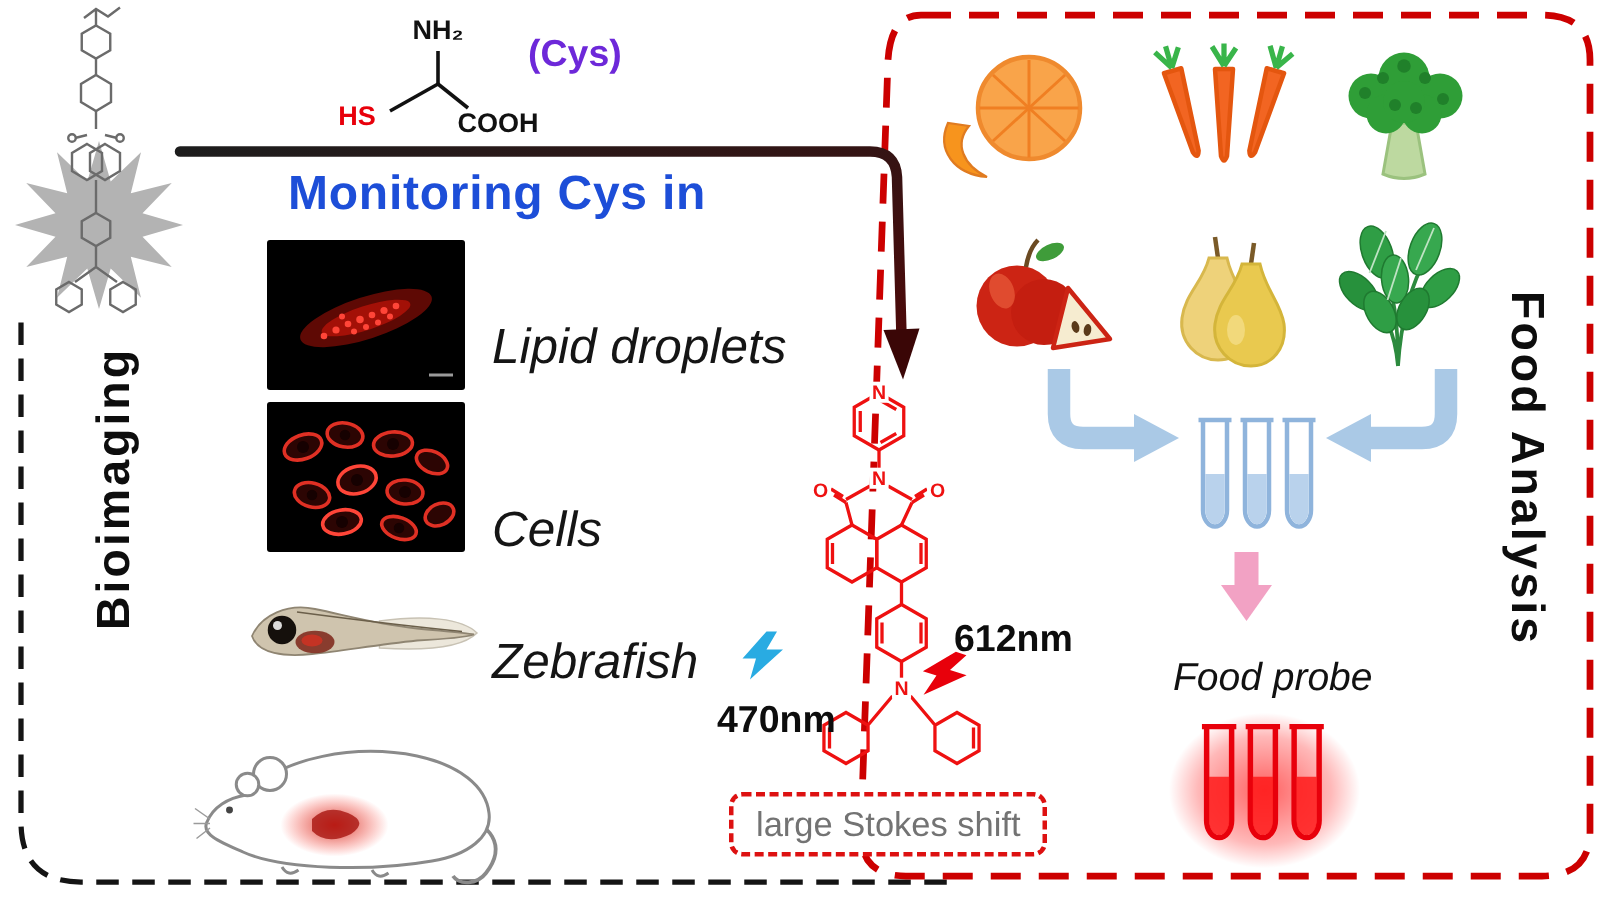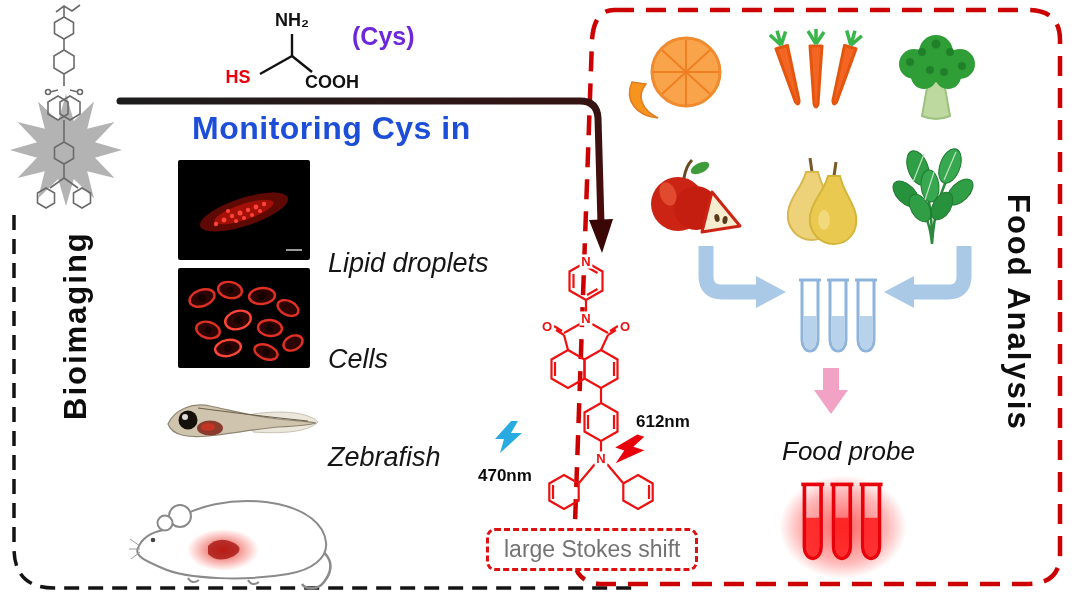--- a/index.html
+++ b/index.html
@@ -1,25 +1,25 @@
 <!DOCTYPE html>
 <html><head>
 <meta charset="utf-8">
 <style>
   html,body{margin:0;padding:0;background:#fff;}
   .canvas{position:relative;width:1077px;height:603px;background:#ffffff;overflow:hidden;
           font-family:"Liberation Sans",sans-serif;color:#111;}
   .abs{position:absolute;}
   .title{font-weight:bold;font-size:32px;letter-spacing:.5px;color:#1d4ed8;}
   .cys-tag{font-weight:bold;font-size:25px;color:#6d28d9;}
-  .item-label{font-style:italic;font-size:27px;font-weight:500;color:#151515;margin-top:36px;}
+  .item-label{font-style:italic;font-size:33px;font-weight:500;color:#151515;}
   .vlabel{font-weight:bold;font-size:31px;letter-spacing:2px;color:#0d0d0d;
           writing-mode:vertical-rl;display:flex;align-items:center;justify-content:center;}
   .vlabel.flip{transform:rotate(180deg);}
-  .nm-label{font-weight:bold;font-size:17px;color:#0d0d0d;}
+  .nm-label{font-weight:bold;font-size:25px;color:#0d0d0d;}
   .stokes-box{border:3px dashed #dd1111;border-radius:9px;background:#fff;
               padding:5px 15px;font-size:23px;font-weight:500;color:#737373;white-space:nowrap;z-index:6;}
   .added-probe{font-style:italic;font-size:26px;font-weight:500;color:#111;}
   .micro-img{background:#000;border-radius:2px;overflow:hidden;}
   .glow{background:radial-gradient(closest-side,rgba(255,0,0,.62),rgba(255,0,0,.28) 52%,rgba(255,0,0,0) 75%);}
   svg{display:block;}
 </style>
 </head>
 <body>
 
@@ -122,32 +122,32 @@
           <circle cx="52" cy="22" r="3.5"></circle>
           <circle cx="84" cy="28" r="4"></circle>
         <circle cx="60" cy="52" r="4"></circle>
           <circle cx="30" cy="62" r="3.5"></circle>
           <circle cx="92" cy="60" r="4"></circle>
         <circle cx="50" cy="80" r="4"></circle>
           <circle cx="88" cy="84" r="3.5"></circle>
       </g>
     </svg>
   </div>
-  <div class="abs item-label" style="left:328px;top:308px;z-index:2;">Cells</div>
+  <div class="abs item-label" style="left:328px;top:334px;z-index:2;">Cells</div>
 
   <svg class="abs" style="left:158px;top:386px;z-index:2;" width="168" height="76" viewBox="0 0 168 76">
     <path d="M 95 28 C 125 24 150 26 160 36 C 150 46 125 48 95 46 Z" fill="#ece7db" stroke="#c8c2b4" stroke-width="1"></path>
     <path d="M 10 38 C 16 24 34 16 52 20 C 72 24 92 30 120 33 C 140 35 152 36 158 37 C 152 39 140 40 120 41 C 92 44 70 48 50 50 C 32 52 14 50 10 38 Z" fill="#cfc4ae" stroke="#8f8572" stroke-width="1.2"></path>
     <path d="M 40 22 C 70 26 110 31 150 35" fill="none" stroke="#6b5f4a" stroke-width="1"></path>
     <ellipse cx="52" cy="42" rx="13" ry="7.5" fill="#7d2418" opacity=".85"></ellipse>
     <ellipse cx="50" cy="41" rx="7" ry="4" fill="#c43324"></ellipse>
     <circle cx="30" cy="34" r="9.5" fill="#15100c"></circle>
     <circle cx="27" cy="31" r="3" fill="#fff" opacity=".85"></circle>
   </svg>
-  <div class="abs item-label" style="left:328px;top:406px;z-index:2;">Zebrafish</div>
+  <div class="abs item-label" style="left:328px;top:422px;z-index:2;">Zebrafish</div>
 
   <svg class="abs" style="left:128px;top:452px;z-index:2;" width="215" height="140" viewBox="0 0 215 140">
     <defs>
       <radialGradient id="mouseGlow">
         <stop offset="0" stop-color="#ff2a1e" stop-opacity=".95"></stop>
         <stop offset=".45" stop-color="#e03024" stop-opacity=".5"></stop>
         <stop offset="1" stop-color="#ff2a1e" stop-opacity="0"></stop>
       </radialGradient>
     </defs>
     <path d="M 175 92 C 200 96 210 112 196 130 C 190 138 178 138 174 132" fill="none" stroke="#8a8a8a" stroke-width="2.5"></path>

